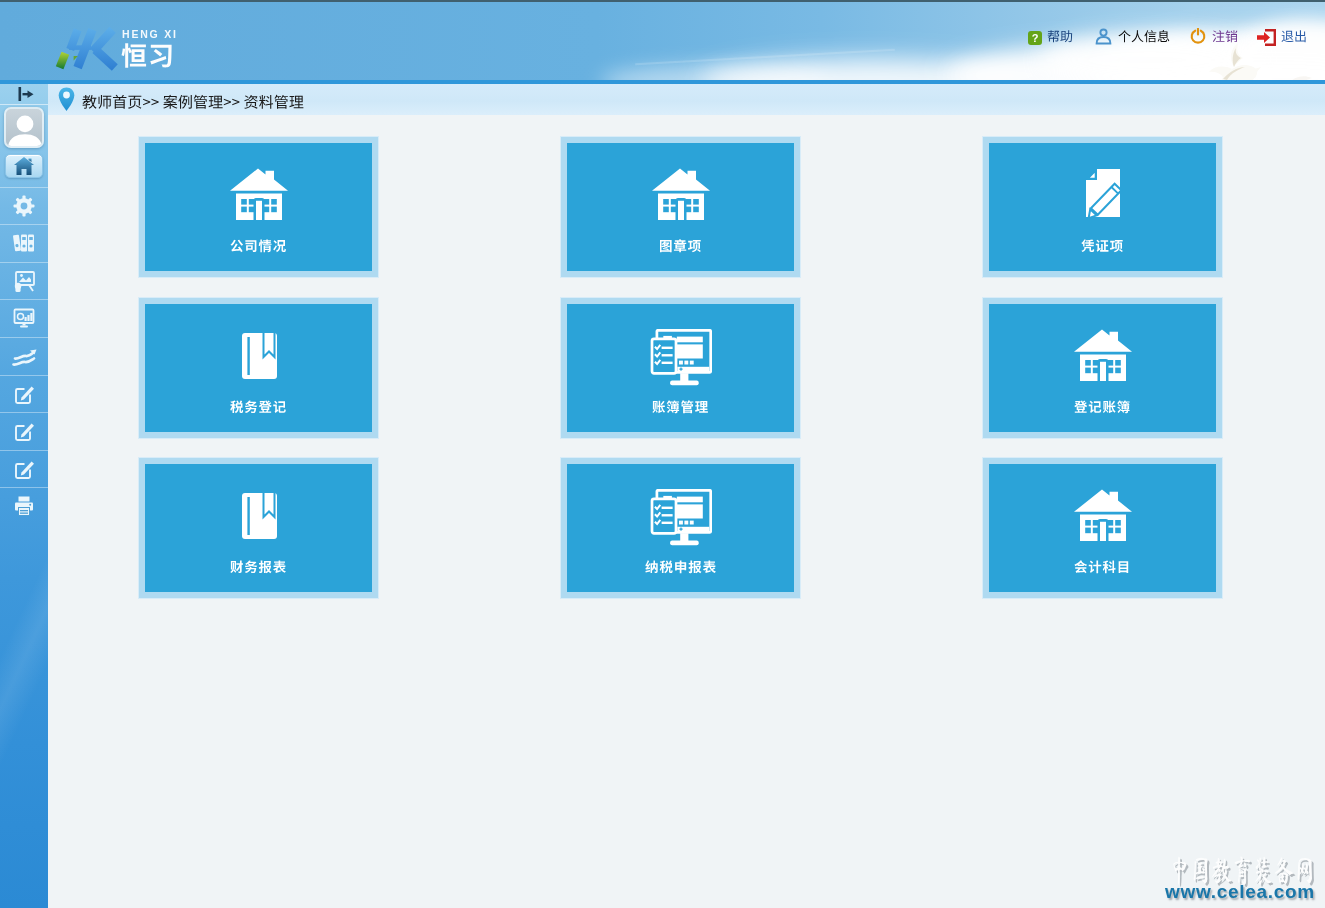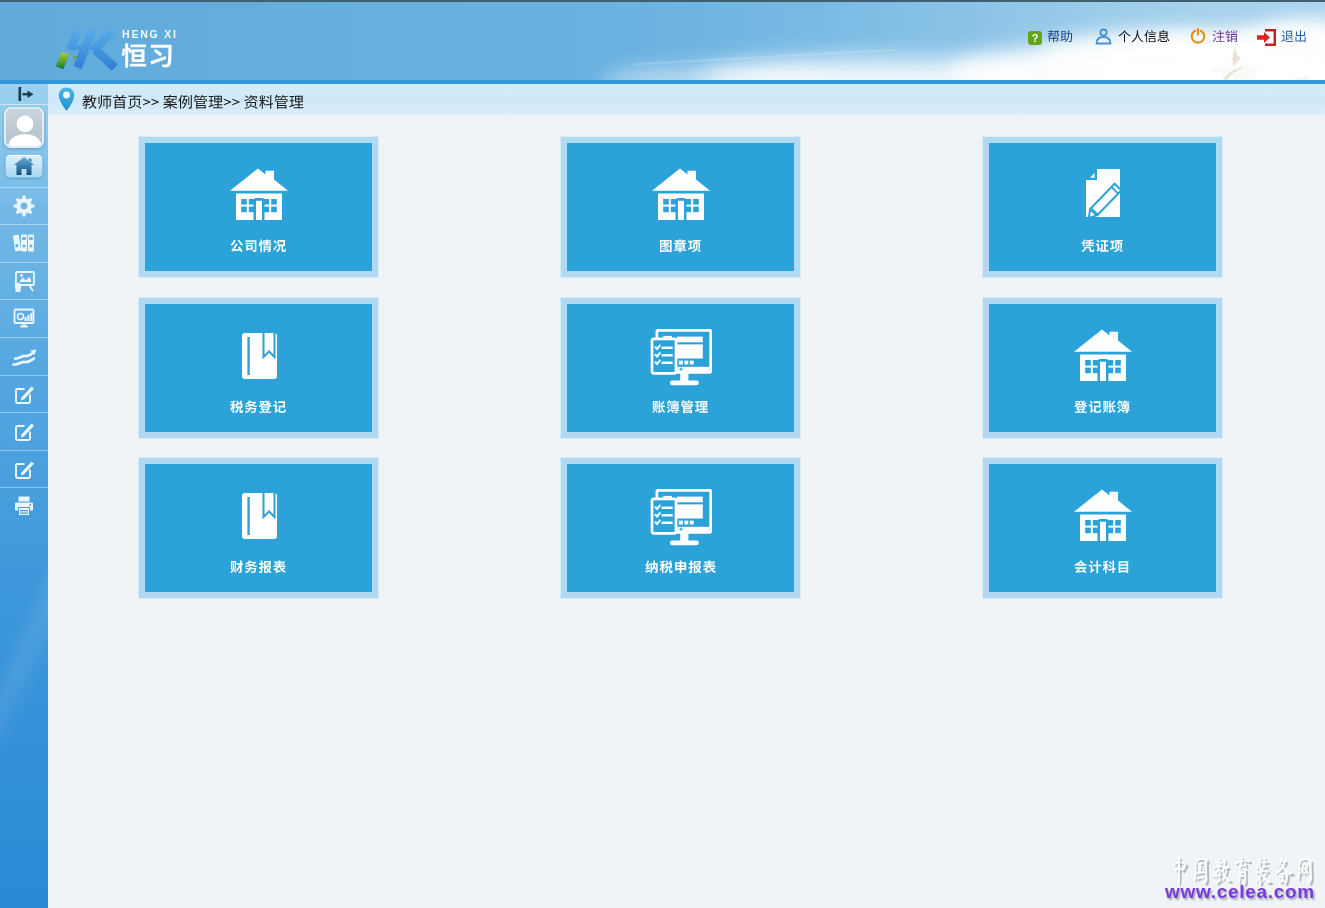--- a/index.html
+++ b/index.html
@@ -39,21 +39,21 @@
 .card .ic { position:absolute; left:0; top:21px; width:227px; text-align:center; }
 .card .lbl { position:absolute; left:0; top:92px; width:227px; text-align:center; }
 .mi { position:absolute; top:0; }
 #logo-en { position:absolute; left:122px; top:25.5px; color:rgba(255,255,255,.92);
   font-size:10.5px; font-weight:bold; letter-spacing:1.8px; }
 #logo-cn { position:absolute; left:121px; top:33px; }
 #wm { position:absolute; left:1169px; top:855px; width:150px; opacity:.88; }
 #wm .sh { position:absolute; left:2px; top:2px; opacity:.8; }
 #wm .fg { position:absolute; left:0; top:0; }
 #wmurl { position:absolute; left:1164px; top:881px; width:152px; text-align:center;
-  font-size:19px; font-weight:bold; color:#6d28d9; letter-spacing:0.7px;
+  font-size:19px; font-weight:bold; color:#0369a1; letter-spacing:0.7px;
   text-shadow:1.5px 1.5px 2px #9aa2a8; font-family:"Liberation Sans",sans-serif; opacity:.9; }
 </style></head>
 <body>
 <div id="page">
 <div id="header">
   <div class="cloud" style="left:600px;top:64px;width:230px;height:32px;opacity:.5;filter:blur(10px)"></div>
   <div class="cloud" style="left:700px;top:56px;width:330px;height:48px;opacity:.88;filter:blur(12px)"></div>
   <div class="cloud" style="left:945px;top:42px;width:330px;height:62px;opacity:.96;filter:blur(11px)"></div>
   <div class="cloud" style="left:1100px;top:27px;width:300px;height:74px;opacity:.97;filter:blur(10px)"></div>
   <div class="cloud" style="left:1228px;top:17px;width:160px;height:84px;opacity:.94;filter:blur(9px)"></div>

